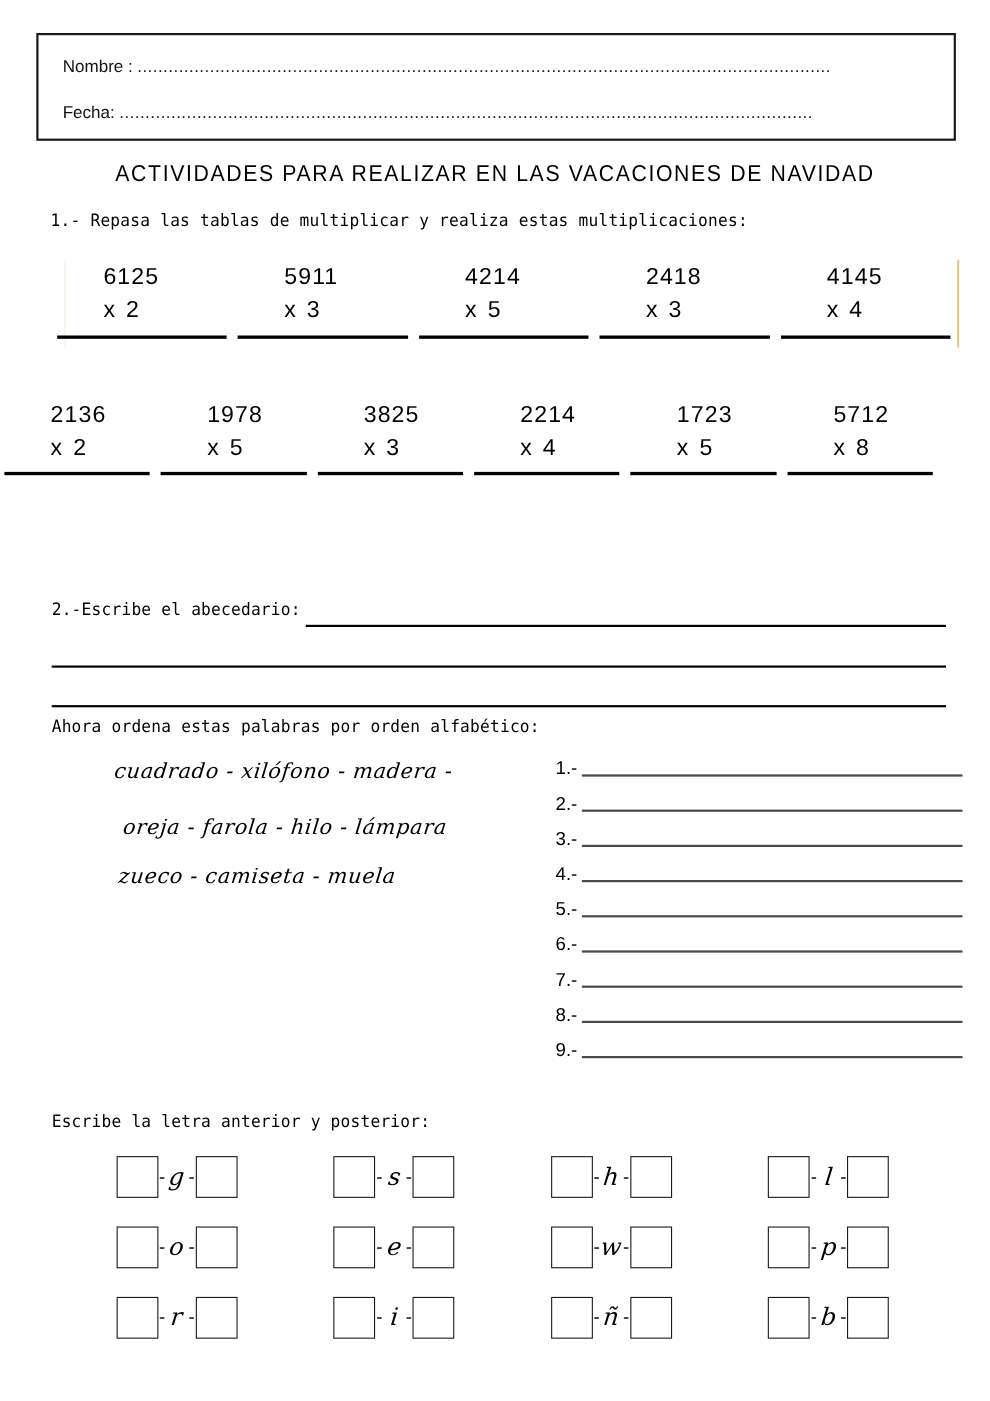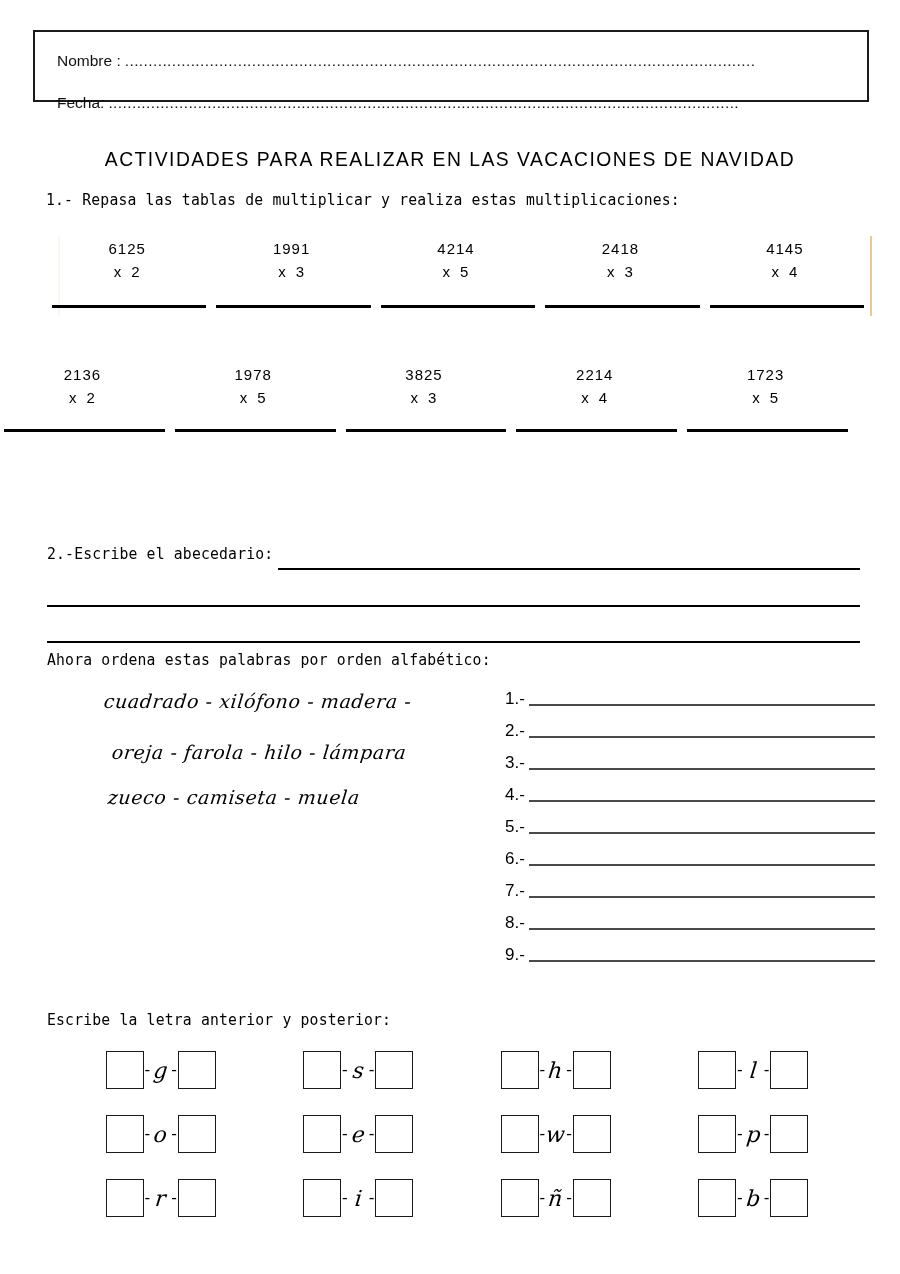--- a/index.html
+++ b/index.html
@@ -15,21 +15,21 @@
     color: #000000;
     overflow: hidden;
   }
 
   
   .header-box {
     position: absolute;
     left: 33px;
     top: 30px;
     width: 836px;
-    height: 72px;
+    height: 98px;
     border: 2px solid #1a1a1a;
     box-sizing: border-box;
     background: #fff;
   }
   .field-row {
     position: absolute;
     left: 22px;
     right: 18px;
     display: flex;
     align-items: baseline;
@@ -99,25 +99,26 @@
     display: flex;
     height: 100%;
   }
   .mult-cell {
     flex: 1 1 0;
     position: relative;
     padding: 0 6px;
     box-sizing: border-box;
   }
   .mult-top, .mult-bottom {
-    text-align: center;
+    text-align: left;
     font-family: "Liberation Sans", sans-serif;
-    font-size: 15px;
+    font-size: 21px;
     letter-spacing: 1px;
     padding-right: 14px;
+    padding-left: 36px;
   }
   .mult-top { margin-top: 4px; }
   .mult-bottom { margin-top: 6px; }
   .mult-bottom .op { margin-right: 9px; }
   .mult-rule {
     position: absolute;
     left: 0;
     right: 10px;
     bottom: 8px;
     height: 3px;
@@ -236,21 +237,21 @@
 <div class="mult-block" id="mult-row-1">
   <div class="mult-edge left"></div>
   <div class="mult-edge right"></div>
   <div class="mult-grid">
       <div class="mult-cell">
         <div class="mult-top">6125</div>
         <div class="mult-bottom"><span class="op">x</span><span>2</span></div>
         <div class="mult-rule"></div>
       </div>
       <div class="mult-cell">
-        <div class="mult-top">1991</div>
+        <div class="mult-top">5911</div>
         <div class="mult-bottom"><span class="op">x</span><span>3</span></div>
         <div class="mult-rule"></div>
       </div>
       <div class="mult-cell">
         <div class="mult-top">4214</div>
         <div class="mult-bottom"><span class="op">x</span><span>5</span></div>
         <div class="mult-rule"></div>
       </div>
       <div class="mult-cell">
         <div class="mult-top">2418</div>
@@ -283,20 +284,25 @@
         <div class="mult-rule"></div>
       </div>
       <div class="mult-cell">
         <div class="mult-top">2214</div>
         <div class="mult-bottom"><span class="op">x</span><span>4</span></div>
         <div class="mult-rule"></div>
       </div>
       <div class="mult-cell">
         <div class="mult-top">1723</div>
         <div class="mult-bottom"><span class="op">x</span><span>5</span></div>
+        <div class="mult-rule"></div>
+      </div>
+      <div class="mult-cell">
+        <div class="mult-top">5712</div>
+        <div class="mult-bottom"><span class="op">x</span><span>8</span></div>
         <div class="mult-rule"></div>
       </div>
     </div>
 </div>
 
 <div class="instr" id="instr-2">2.-Escribe el abecedario:</div>
 <div class="write-rule" id="rule-2a"></div>
 <div class="write-rule" id="rule-2b"></div>
 <div class="write-rule" id="rule-2c"></div>
 

